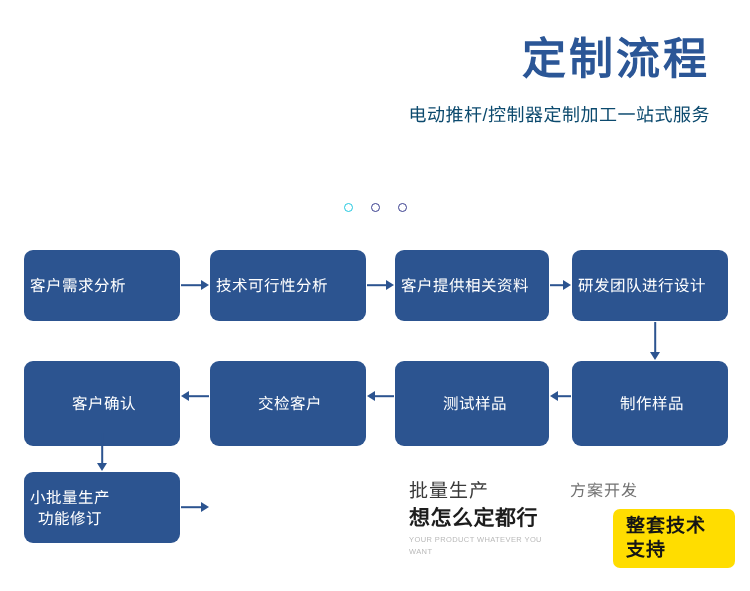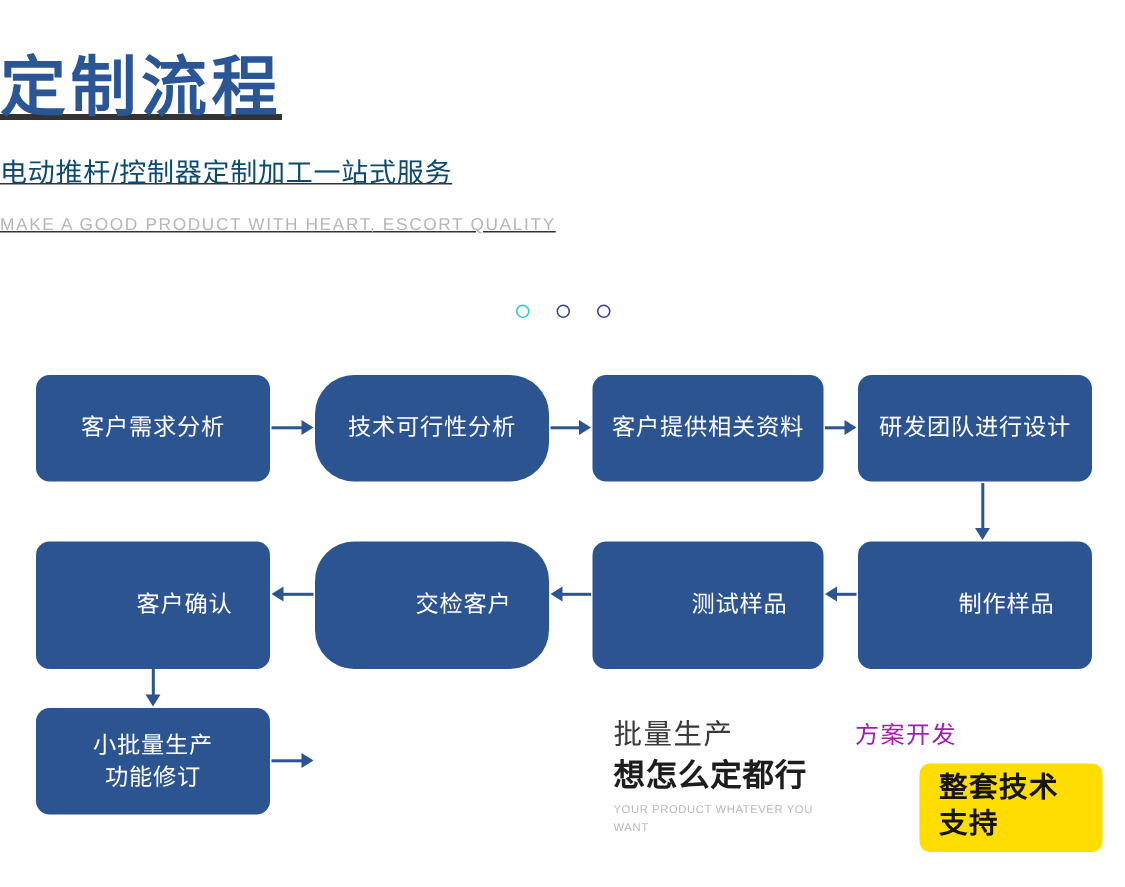--- a/index.html
+++ b/index.html
@@ -17,22 +17,21 @@
     color: #333333;
     -webkit-font-smoothing: antialiased;
   }
 
   
   .header {
     position: absolute;
     left: 0;
     top: 0;
     width: 710px;
-    text-align: left;
-    text-decoration: underline;
+    text-align: right;
   }
   .page-title {
     margin: 0;
     padding-top: 32px;
     font-size: 44px;
     line-height: 54px;
     font-weight: bold;
     color: #2b5696;
     letter-spacing: 3px;
   }
@@ -82,37 +81,37 @@
     width: 750px;
     height: 591px;
   }
   .node {
     position: absolute;
     background: #2c5490;
     border-radius: 9px;
     color: #ffffff;
     display: flex;
     align-items: center;
-    justify-content: center;
+    justify-content: flex-start;
     text-align: center;
     font-size: 15.5px;
     line-height: 21px;
     letter-spacing: 0.5px;
     box-sizing: border-box;
     padding: 4px 6px;
   }
   .node-label { white-space: pre-line; }
 
   
   .r1 { top: 250px; height: 71px; }
   .r2 { top: 361px; height: 85px; padding-left: 48px; }
   .r3 { top: 472px; height: 71px; }
 
   .c1 { left: 24px;  width: 156px; }
-  .c2 { left: 210px; width: 156px; border-radius: 26px; }
+  .c2 { left: 210px; width: 156px; }
   .c3 { left: 395px; width: 154px; }
   .c4 { left: 572px; width: 156px; }
 
   
   .arrow-h, .arrow-v {
     position: absolute;
   }
   .arrow-h .shaft {
     position: absolute;
     left: 0;
@@ -181,21 +180,21 @@
 
   .slogan-right {
     position: absolute;
     left: 570px;
     top: 480px;
     width: 165px;
   }
   .slogan-right-label {
     font-size: 16px;
     line-height: 22px;
-    color: #a21caf;
+    color: #737373;
     letter-spacing: 1px;
     font-family: Liberation Serif, serif;
   }
   .pill {
     display: inline-block;
     margin-top: 7px;
     background: #ffdd00;
     color: #151515;
     font-size: 19px;
     line-height: 24px;
@@ -205,21 +204,20 @@
     border-radius: 7px;
     margin-left: 43px;
   }
 </style>
 </head>
 <body>
 
 <div class="header">
   <h1 class="page-title">定制流程</h1>
   <div class="page-subtitle">电动推杆/控制器定制加工一站式服务</div>
-  <div class="page-tagline">MAKE A GOOD PRODUCT  WITH HEART, ESCORT QUALITY</div>
 </div>
 
 <div class="dots">
   <span class="dot cyan"></span>
   <span class="dot"></span>
   <span class="dot"></span>
 </div>
 
 <div class="flow">
 

